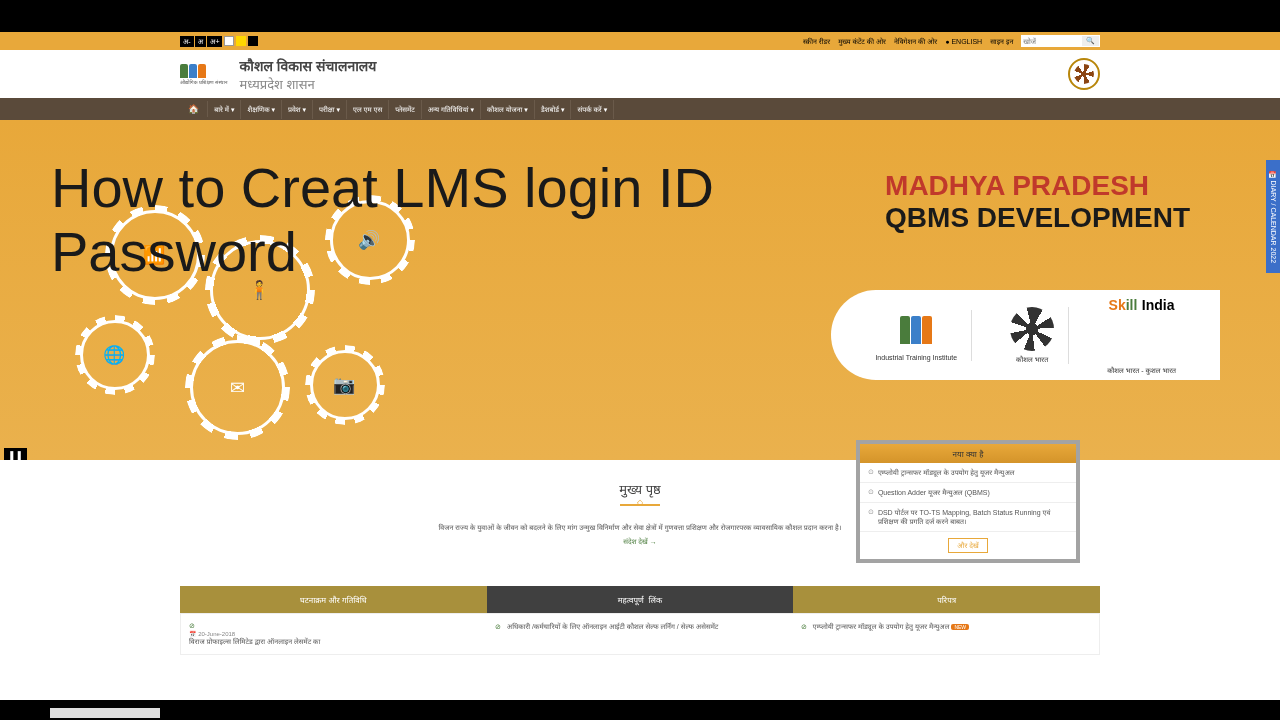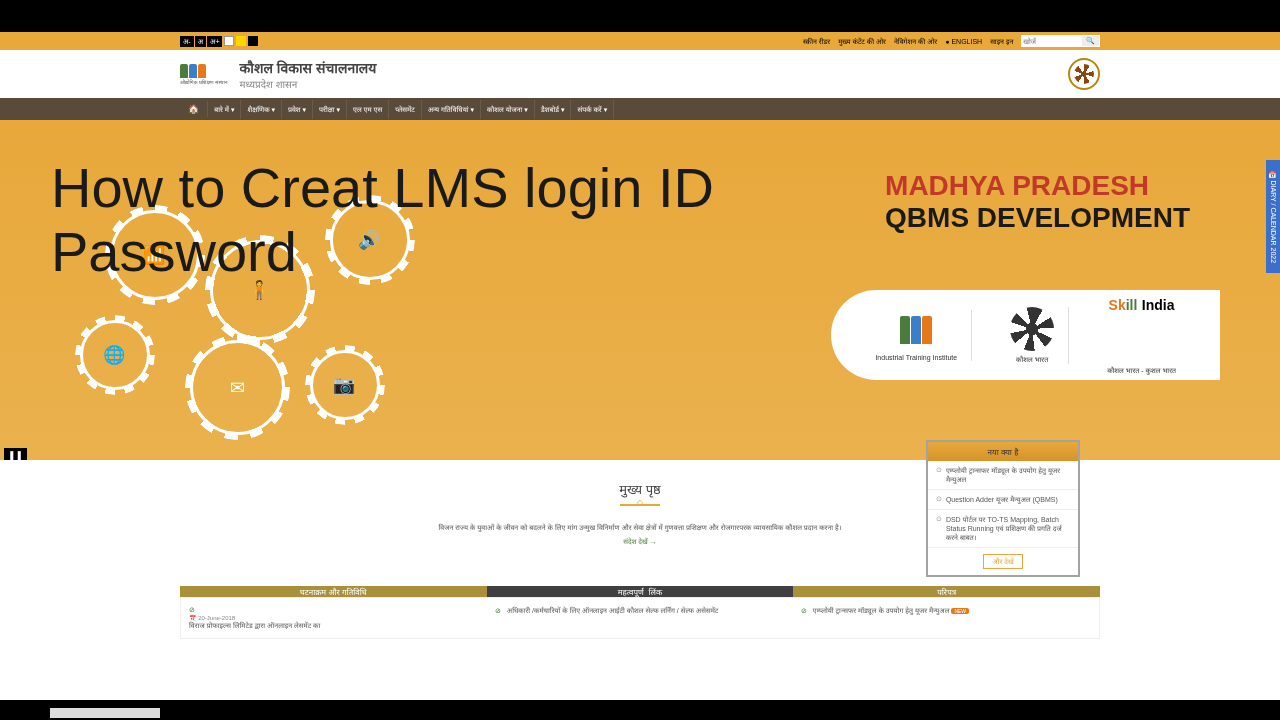--- a/index.html
+++ b/index.html
@@ -19,21 +19,21 @@
 .searchbox input{border:none;width:60px;font-size:7px;padding:1px;}
 .searchbox .sbtn{background:#eee;padding:1px 4px;font-size:7px;}
 .header{height:48px;background:#fff;display:flex;align-items:center;padding:0 180px;gap:12px;}
 .logo-iti{display:flex;flex-direction:column;}
 .logo-iti-top{display:flex;gap:1px;}
 .logo-iti-top span{width:8px;height:14px;border-radius:2px 2px 0 0;}
 .l1{background:#4a7c3c;}.l2{background:#3b7fc9;}.l3{background:#e67817;}
 .logo-iti-sub{font-size:5px;color:#555;margin-top:1px;}
 .header-title{display:flex;flex-direction:column;}
 .header-title .t1{font-size:14px;color:#444;font-weight:600;}
-.header-title .t2{font-size:10px;color:#888;}
+.header-title .t2{font-size:13px;color:#888;}
 .emblem{margin-left:auto;width:32px;height:32px;border:2px solid #b8860b;border-radius:50%;display:flex;align-items:center;justify-content:center;}
 .emblem-inner{width:20px;height:20px;position:relative;}
 .emblem-inner::before{content:"";position:absolute;inset:0;background:radial-gradient(circle,#8b4513 20%,transparent 20%),conic-gradient(#8b4513 0 10%,transparent 10% 20%,#8b4513 20% 30%,transparent 30% 40%,#8b4513 40% 50%,transparent 50% 60%,#8b4513 60% 70%,transparent 70% 80%,#8b4513 80% 90%,transparent 90% 100%);border-radius:50%;}
 .navbar{height:22px;background:#5a4a3a;display:flex;align-items:center;padding:0 180px;gap:0;}
 .navbar .navitem{color:#fff;font-size:7px;padding:5px 6px;border-right:1px solid #6a5a4a;cursor:pointer;white-space:nowrap;}
 .navbar .navitem.home{font-size:9px;padding:3px 8px;}
 .hero{height:340px;background:linear-gradient(180deg,#e8a83a 0%,#eab14d 100%);position:relative;overflow:hidden;}
 .gears{position:absolute;left:50px;top:20px;width:380px;height:300px;}
 .gear{position:absolute;border:3px solid #fff;border-radius:50%;}
 .gear::before{content:"";position:absolute;inset:-8px;background:repeating-conic-gradient(#fff 0deg 15deg,transparent 15deg 30deg);border-radius:50%;-webkit-mask:radial-gradient(circle,transparent 60%,#000 60%);}
@@ -64,28 +64,28 @@
 .mps-text{display:flex;flex-direction:column;}
 .mps-t1{font-size:13px;font-weight:700;color:#4a7c3c;}
 .mps-t2{font-size:6px;color:#e67817;}
 .pausebtn{position:absolute;left:4px;bottom:-2px;background:#000;color:#fff;font-size:9px;padding:2px 4px;cursor:pointer;z-index:3;}
 .content{background:#fff;padding:20px 180px;position:relative;min-height:240px;}
 .content-title{text-align:center;font-size:13px;color:#444;margin-bottom:6px;}
 .divider{width:40px;height:2px;background:#e8a83a;margin:0 auto 16px;position:relative;}
 .divider::before{content:"◇";position:absolute;left:50%;top:-6px;transform:translateX(-50%);color:#e8a83a;font-size:8px;}
 .content-text{text-align:center;font-size:7px;color:#555;line-height:1.6;padding:0 60px;}
 .content-link{color:#4a7c3c;font-size:7px;text-align:center;display:block;margin-top:4px;cursor:pointer;}
-.whatsnew{position:absolute;right:200px;top:-20px;width:154px;background:#fff;border:2px solid #a3a3a3;font-size:7px;z-index:2;}
+.whatsnew{position:absolute;right:200px;top:-20px;width:224px;background:#fff;border:4px solid #a3a3a3;font-size:7px;z-index:2;}
 .whatsnew-head{background:linear-gradient(180deg,#e8a83a,#d4942a);text-align:center;padding:4px;font-size:8px;color:#333;}
 .whatsnew-item{padding:5px 8px;border-bottom:1px solid #eee;color:#555;display:flex;gap:4px;cursor:pointer;}
 .whatsnew-item::before{content:"⊙";color:#999;flex-shrink:0;}
 .more-btn{display:block;margin:6px auto;padding:2px 8px;border:1px solid #e8a83a;color:#e8a83a;font-size:7px;background:#fff;cursor:pointer;}
 .tabs-section{margin-top:40px;}
 .tabs-head{display:flex;}
-.tab{flex:1;text-align:center;font-size:8px;color:#fff;cursor:pointer;}
+.tab{flex:1;text-align:center;padding:8px;font-size:8px;color:#fff;cursor:pointer;}
 .tab1{background:#a8903c;}
 .tab2{background:#404040;font-family:Liberation Mono, monospace;}
 .tab3{background:#a8903c;}
 .tab-content{display:flex;background:#fff;border:1px solid #eee;}
 .tab-col{flex:1;padding:8px;font-size:7px;color:#555;}
 .tab-col .check{color:#4a7c3c;margin-right:4px;}
 .tab-col .date{font-size:6px;color:#888;display:block;}
 .newbadge{background:#e67817;color:#fff;font-size:5px;padding:0 3px;border-radius:2px;}
 .sidebar-tab{position:absolute;right:0;top:160px;background:#3b6fc9;color:#fff;writing-mode:vertical-rl;font-size:7px;padding:10px 3px;cursor:pointer;z-index:10;}
 .bottombar{position:absolute;bottom:0;left:0;right:0;height:18px;background:#000;}

